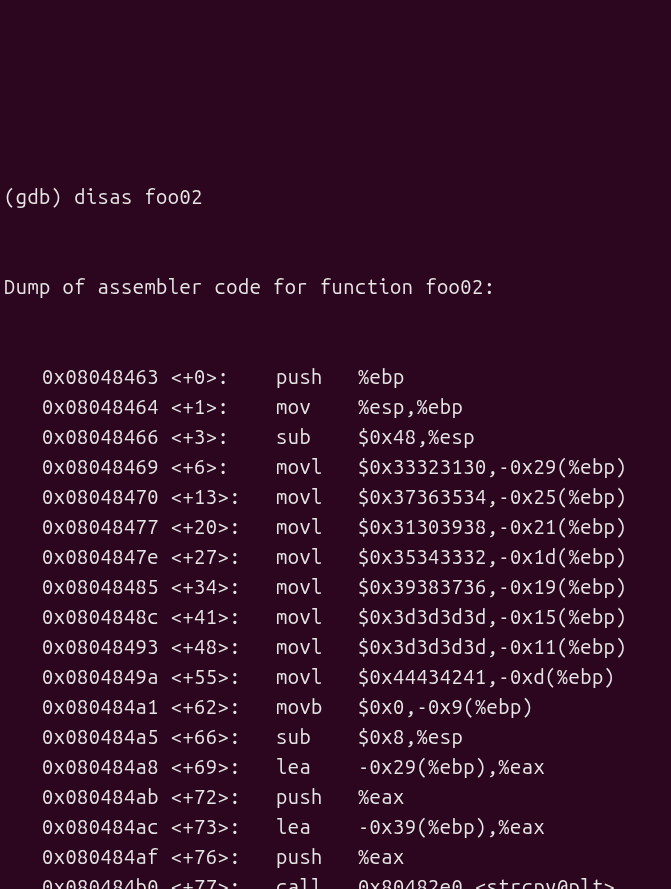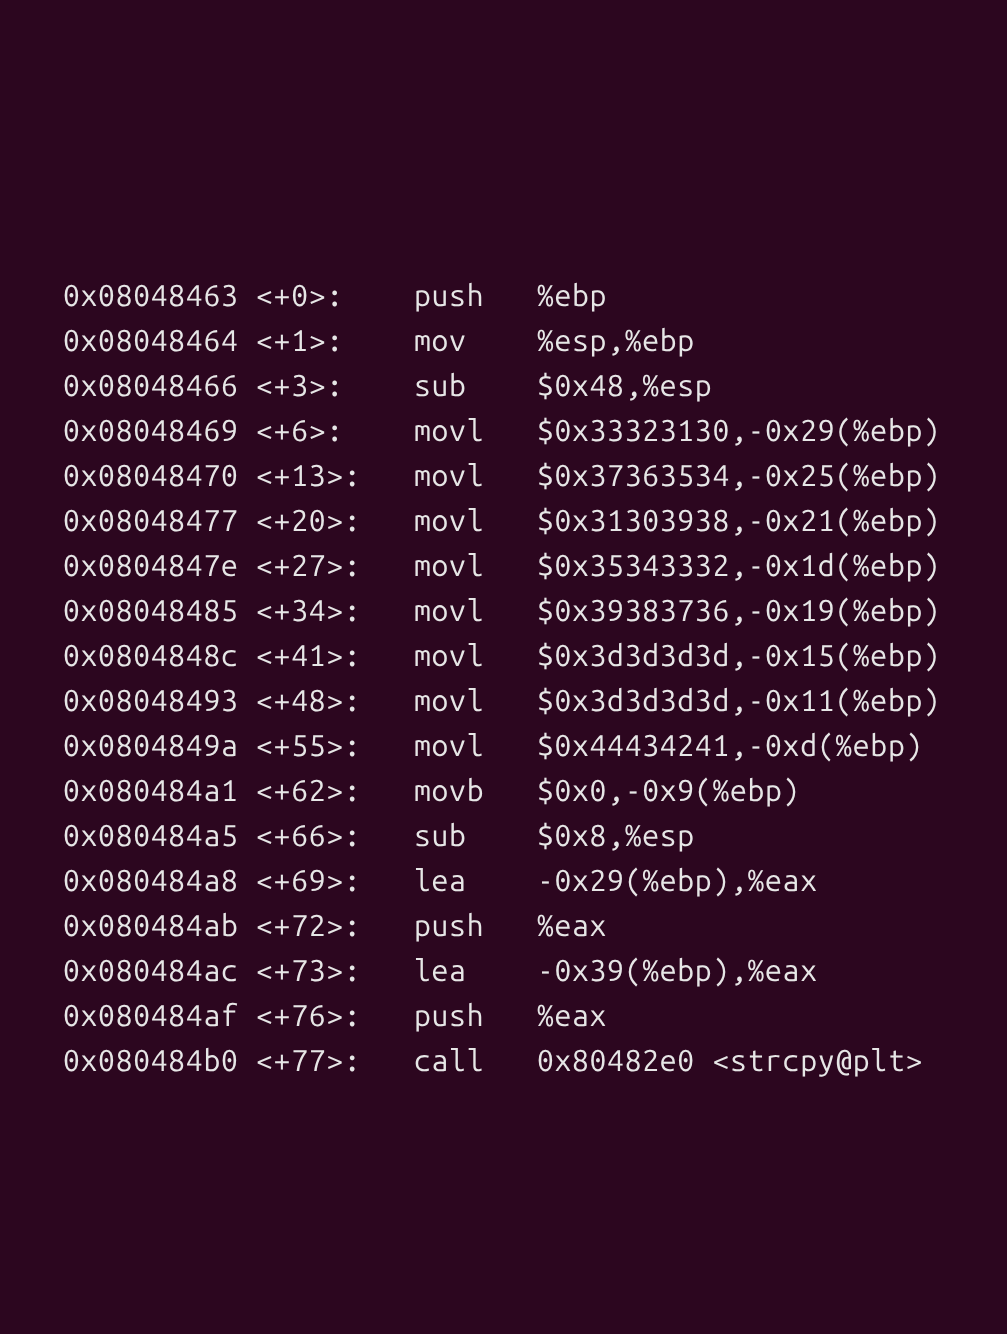--- a/index.html
+++ b/index.html
@@ -28,18 +28,20 @@
     .indent {
       padding-left: 38px;
     }
   </style>
 </head>
 <body>
 
 
 
 <div class="terminal">
+  <div class="line"><span>(gdb) </span><span>disas foo02</span></div>
+  <div class="line">Dump of assembler code for function foo02:</div>
   <div id="rows"><div class="line indent"><span>0x08048463</span> <span>&lt;+0&gt;:    </span><span>push   </span><span>%ebp</span></div><div class="line indent"><span>0x08048464</span> <span>&lt;+1&gt;:    </span><span>mov    </span><span>%esp,%ebp</span></div><div class="line indent"><span>0x08048466</span> <span>&lt;+3&gt;:    </span><span>sub    </span><span>$0x48,%esp</span></div><div class="line indent"><span>0x08048469</span> <span>&lt;+6&gt;:    </span><span>movl   </span><span>$0x33323130,-0x29(%ebp)</span></div><div class="line indent"><span>0x08048470</span> <span>&lt;+13&gt;:   </span><span>movl   </span><span>$0x37363534,-0x25(%ebp)</span></div><div class="line indent"><span>0x08048477</span> <span>&lt;+20&gt;:   </span><span>movl   </span><span>$0x31303938,-0x21(%ebp)</span></div><div class="line indent"><span>0x0804847e</span> <span>&lt;+27&gt;:   </span><span>movl   </span><span>$0x35343332,-0x1d(%ebp)</span></div><div class="line indent"><span>0x08048485</span> <span>&lt;+34&gt;:   </span><span>movl   </span><span>$0x39383736,-0x19(%ebp)</span></div><div class="line indent"><span>0x0804848c</span> <span>&lt;+41&gt;:   </span><span>movl   </span><span>$0x3d3d3d3d,-0x15(%ebp)</span></div><div class="line indent"><span>0x08048493</span> <span>&lt;+48&gt;:   </span><span>movl   </span><span>$0x3d3d3d3d,-0x11(%ebp)</span></div><div class="line indent"><span>0x0804849a</span> <span>&lt;+55&gt;:   </span><span>movl   </span><span>$0x44434241,-0xd(%ebp)</span></div><div class="line indent"><span>0x080484a1</span> <span>&lt;+62&gt;:   </span><span>movb   </span><span>$0x0,-0x9(%ebp)</span></div><div class="line indent"><span>0x080484a5</span> <span>&lt;+66&gt;:   </span><span>sub    </span><span>$0x8,%esp</span></div><div class="line indent"><span>0x080484a8</span> <span>&lt;+69&gt;:   </span><span>lea    </span><span>-0x29(%ebp),%eax</span></div><div class="line indent"><span>0x080484ab</span> <span>&lt;+72&gt;:   </span><span>push   </span><span>%eax</span></div><div class="line indent"><span>0x080484ac</span> <span>&lt;+73&gt;:   </span><span>lea    </span><span>-0x39(%ebp),%eax</span></div><div class="line indent"><span>0x080484af</span> <span>&lt;+76&gt;:   </span><span>push   </span><span>%eax</span></div><div class="line indent"><span>0x080484b0</span> <span>&lt;+77&gt;:   </span><span>call   </span><span>0x80482e0 &lt;strcpy@plt&gt;</span></div></div>
   
 </div>
 
 
 
 
 </body></html>

